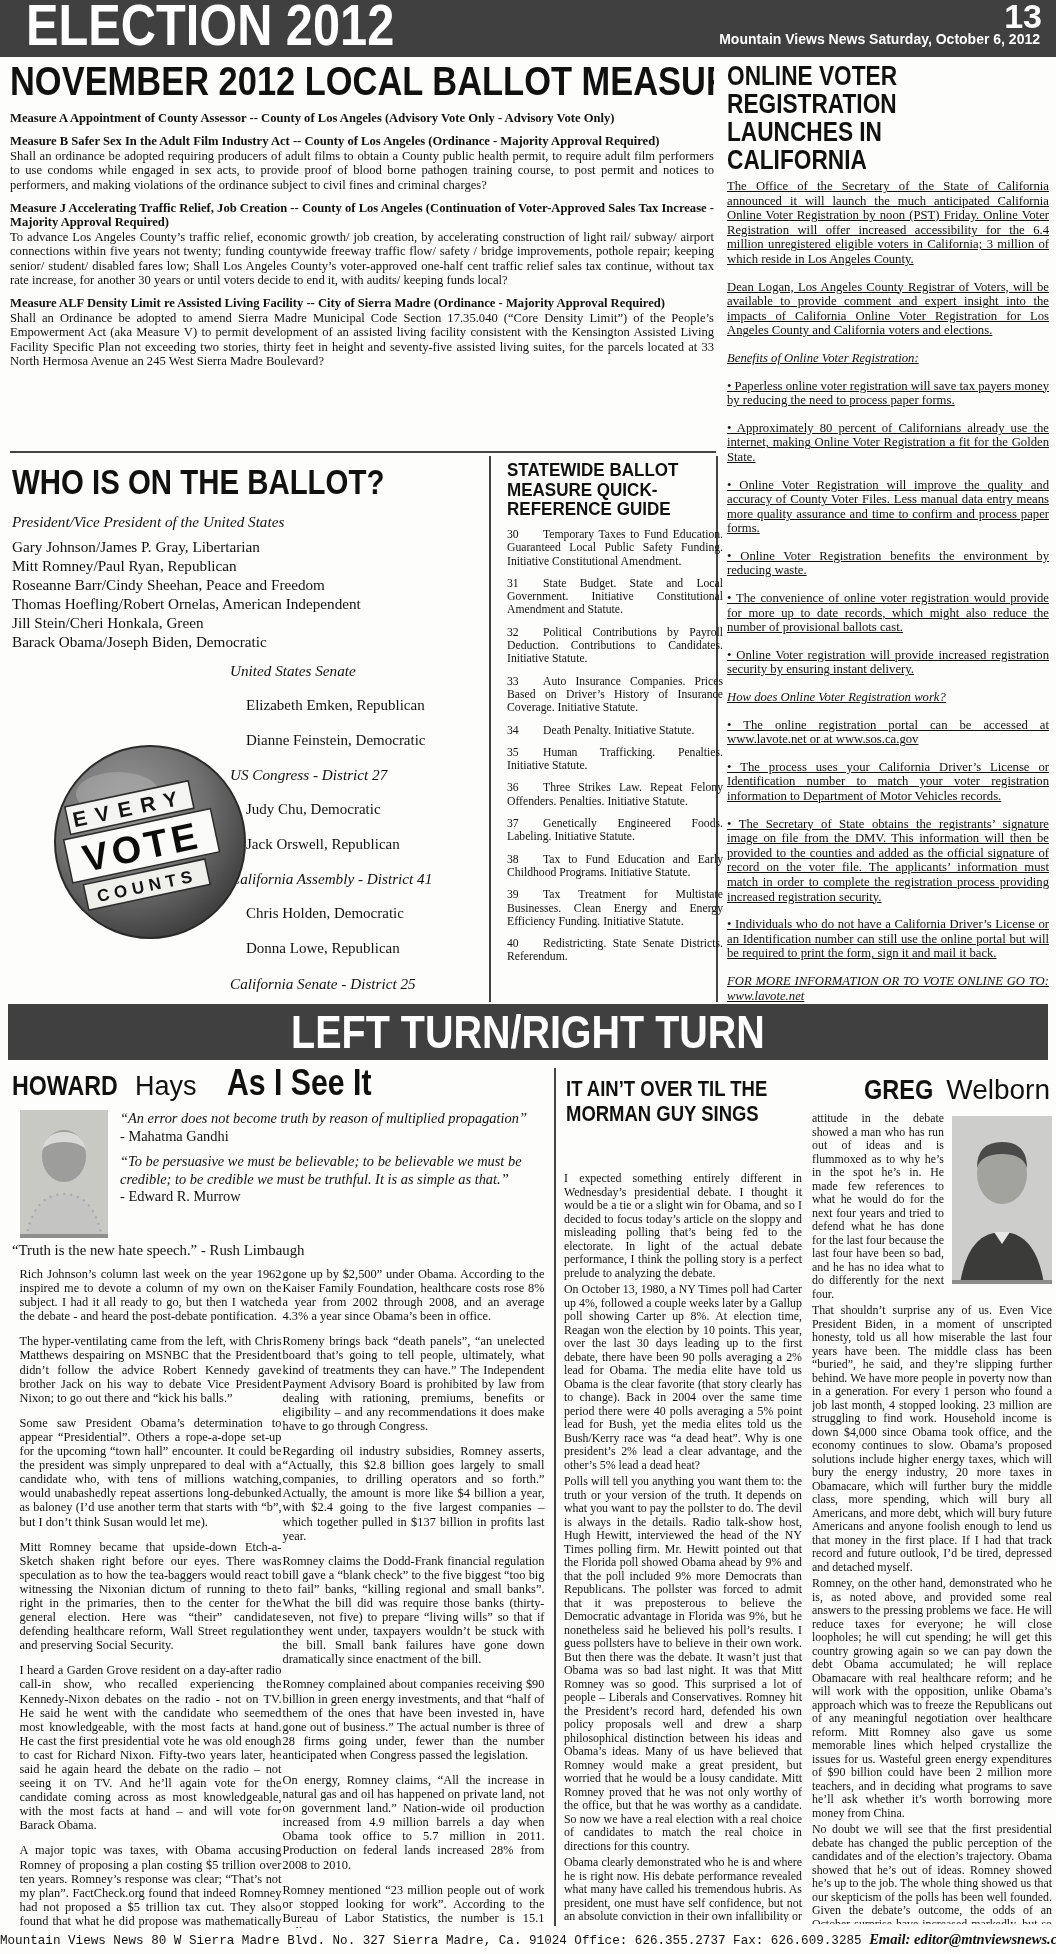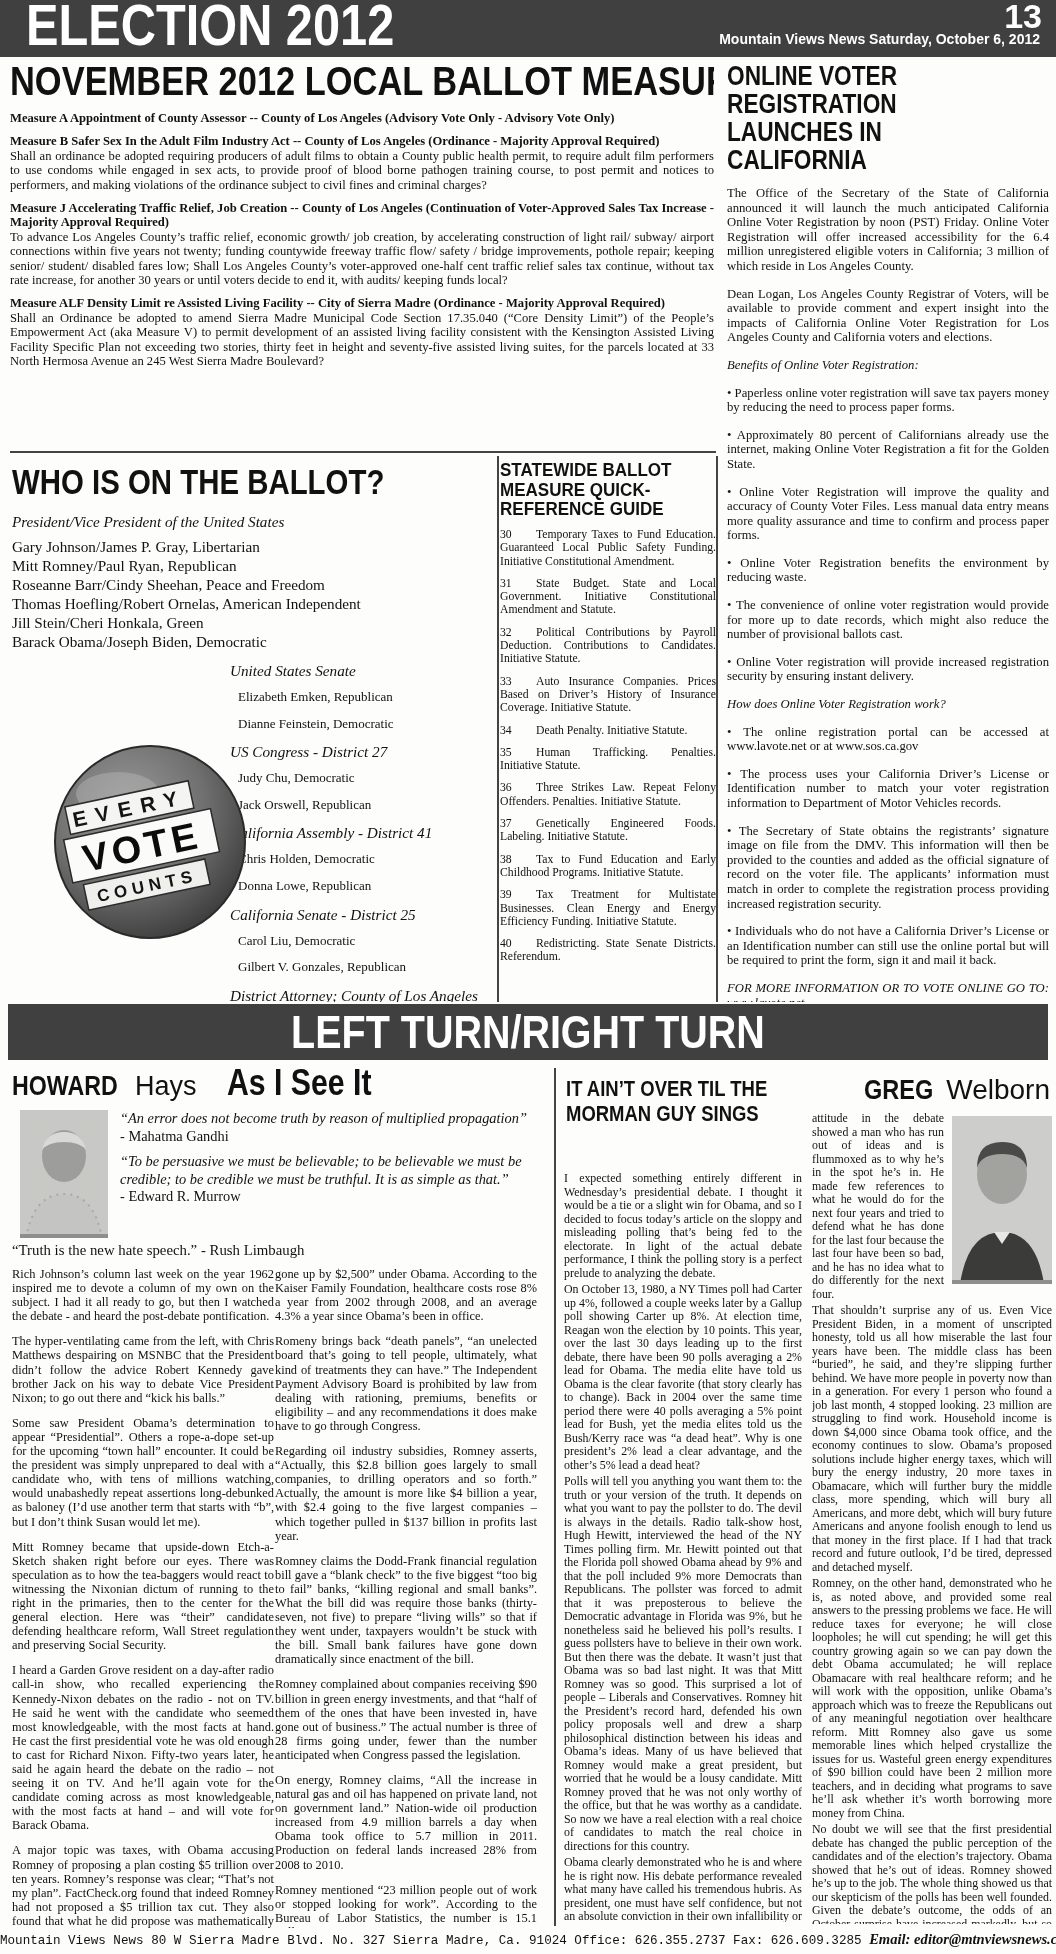--- a/index.html
+++ b/index.html
@@ -19,52 +19,52 @@
   #dateline{right:16px;top:31px;color:#fff;font-family:"Liberation Sans",sans-serif;font-weight:bold;font-size:14px;}
   
   #ballot{left:10px;top:60px;width:704px;height:392px;overflow:hidden;}
   #ballot-headline{font-size:41px;line-height:42px;white-space:nowrap;}
   .measure{margin-top:9px;}
   .m-title{margin:0;font-weight:bold;font-size:12.6px;line-height:14.4px;text-align:justify;}
   .m-body{margin:0;font-size:12.6px;line-height:14.4px;text-align:justify;}
   
   #online-reg{left:727px;top:62px;width:322px;height:940px;overflow:hidden;}
   #onreg-headline{font-size:27px;line-height:28px;}
-  #online-reg p{margin:12px 0 13px 0;font-size:12.7px;line-height:14.6px;text-align:justify;}
+  #online-reg p{margin:5px 0 13px 0;font-size:12.7px;line-height:14.6px;text-align:justify;text-decoration:underline;}
   .ital{font-style:italic;}
   
   #rule-who{left:10px;top:451px;width:706px;height:2px;background:#444;}
   #who{left:12px;top:456px;width:472px;height:546px;overflow:hidden;}
   #who-headline{font-size:35px;line-height:40px;white-space:nowrap;margin-top:6px;}
   .office{font-style:italic;font-size:15.2px;line-height:19px;margin:10px 0 6px 0;}
   #who .cand p{margin:0;font-size:15.2px;line-height:19px;}
   #races{position:absolute;left:218px;top:196px;width:252px;}
   #races .office{margin:9px 0 5px 0;}
-  #races .cand p{margin:8px;font-size:13px;line-height:18.6px;}
+  #races .cand p{margin:16px;font-size:15px;line-height:18.6px;}
   
   #badge{position:absolute;left:40px;top:286px;width:196px;height:200px;}
   
-  #quick-guide{left:489px;top:456px;width:216px;height:546px;border-left:2px solid #444;padding-left:1px;overflow:hidden;margin-left:8px;}
+  #quick-guide{left:489px;top:456px;width:216px;height:546px;border-left:2px solid #444;padding-left:16px;overflow:hidden;}
   #qg-headline{font-size:18.5px;line-height:19.5px;transform:scaleX(.92);margin-top:4px;}
   .qg-item{margin:0 0 9px 0;font-size:11.7px;line-height:13.3px;text-align:justify;}
   .qg-num{display:inline-block;min-width:36px;}
   
   #banner{left:8px;top:1004px;width:1040px;height:56px;background:#404040;text-align:center;}
   #banner-title{color:#fff;font-size:47px;line-height:56px;}
   
   #hays{left:12px;top:1066px;width:540px;height:862px;overflow:hidden;}
   #hays-byline{height:40px;}
   #hays-first{font-size:27px;line-height:34px;transform:scaleX(.86);}
   #hays-last{font-family:"Liberation Sans",sans-serif;font-weight:normal;font-size:27px;}
   #hays-title{font-size:36px;line-height:34px;margin-left:26px;}
   #hays-photo-wrap{float:left;width:88px;height:128px;margin:4px 12px 4px 8px;}
   .quote{font-style:italic;font-size:14.4px;line-height:17.6px;margin:4px 0 8px 0;}
   .quote-attr{font-style:normal;font-size:14.4px;}
   #hays-q3{clear:both;font-size:14.8px;margin:6px 0 8px 0;}
-  .two-col{display:flex;gap:1px;}
+  .two-col{display:flex;gap:1px;justify-content:center;}
   .col{width:262px;}
   .col p{margin:0 0 11px 0;font-size:12.4px;line-height:14.1px;text-align:justify;}
   
   #vdiv-mid{left:716px;top:456px;width:2px;height:546px;background:#444;}
   #vdiv-bottom{left:554px;top:1068px;width:2px;height:858px;background:#444;}
   
   #welborn{left:562px;top:1068px;width:490px;height:858px;overflow:hidden;}
   #welborn-headline{font-size:22px;line-height:25px;width:300px;position:absolute;left:4px;top:8px;}
   #welborn-name{position:absolute;right:2px;top:6px;white-space:nowrap;}
   #welborn-first{font-size:28px;}

